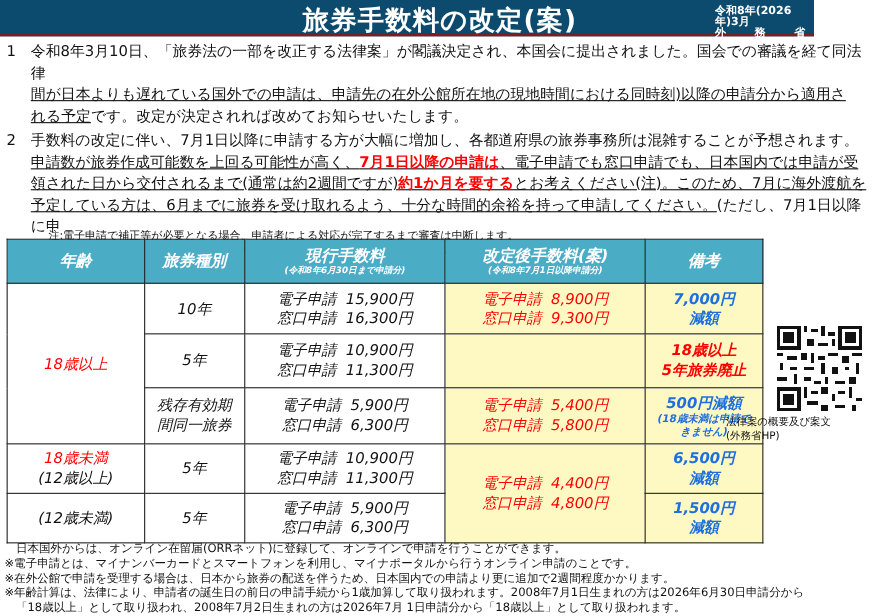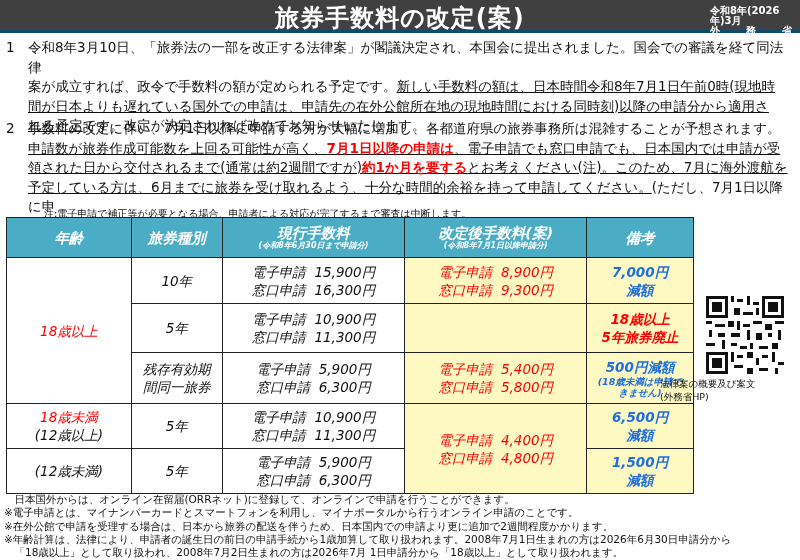--- a/index.html
+++ b/index.html
@@ -1,17 +1,17 @@
 <!DOCTYPE html>
 <html><head>
 <meta charset="utf-8">
 <style>
   * { box-sizing: border-box; margin: 0; padding: 0; }
   body { width: 800px; height: 560px; background: #ffffff; font-family: "DejaVu Sans", "Liberation Sans", sans-serif; color: #111; position: relative; overflow: hidden; }
-  .titlebar { position: absolute; left: 0; top: 0; width: 800px; height: 33px; background: #404040; border-bottom: 3px solid #0c4a6e; }
+  .titlebar { position: absolute; left: 0; top: 0; width: 740px; height: 33px; background: #0c4a6e; border-bottom: 3px solid #7f1d1d; }
   .titlebar .title { position: absolute; left: 0; width: 800px; top: 2px; text-align: center; color: #fff; font-size: 24px; font-weight: bold; letter-spacing: 1px; }
   .titlebar .meta { position: absolute; right: 8px; top: 6px; color: #fff; font-size: 10px; font-weight: bold; line-height: 10px; text-align: left; width: 82px; }
   .titlebar .meta .org { display: flex; justify-content: space-between; }
   .para { position: absolute; left: 6px; width: 790px; font-size: 13.5px; line-height: 19.5px; }
   .para .num { position: absolute; left: 0; top: 0; }
   .para .body { margin-left: 22px; }
   .ul { text-decoration: underline; }
   .red { color: #ff0000; font-weight: bold; text-align: right; }
   .note { position: absolute; left: 44px; top: 207px; font-size: 10px; }
   table.fees { position: absolute; left: 6px; top: 217px; border-collapse: collapse; width: 688px; }
@@ -41,21 +41,20 @@
       <span>務</span>
       <span>省</span>
     </div>
   </div>
 </div>
 
 <div class="para" style="top:38px;">
   <span class="num">1</span>
   <div class="body">
     <div>令和8年3月10日、「旅券法の一部を改正する法律案」が閣議決定され、本国会に提出されました。国会での審議を経て同法律</div>
-    <div><span>案が成立すれば、政令で手数料の額が定められる予定です。</span><span class="ul">新しい手数料の額は、日本時間令和8年7月1日午前0時(現地時</span></div>
     <div class="ul">間が日本よりも遅れている国外での申請は、申請先の在外公館所在地の現地時間における同時刻)以降の申請分から適用さ</div>
     <div><span class="ul">れる予定</span><span>です。改定が決定されれば改めてお知らせいたします。</span></div>
   </div>
 </div>
 
 <div class="para" style="top:119px;">
   <span class="num">2</span>
   <div class="body">
     <div>手数料の改定に伴い、7月1日以降に申請する方が大幅に増加し、各都道府県の旅券事務所は混雑することが予想されます。</div>
     <div class="ul"><span>申請数が旅券作成可能数を上回る可能性が高く、</span><span class="red">7月1日以降の申請は</span><span>、電子申請でも窓口申請でも、日本国内では申請が受</span></div>

